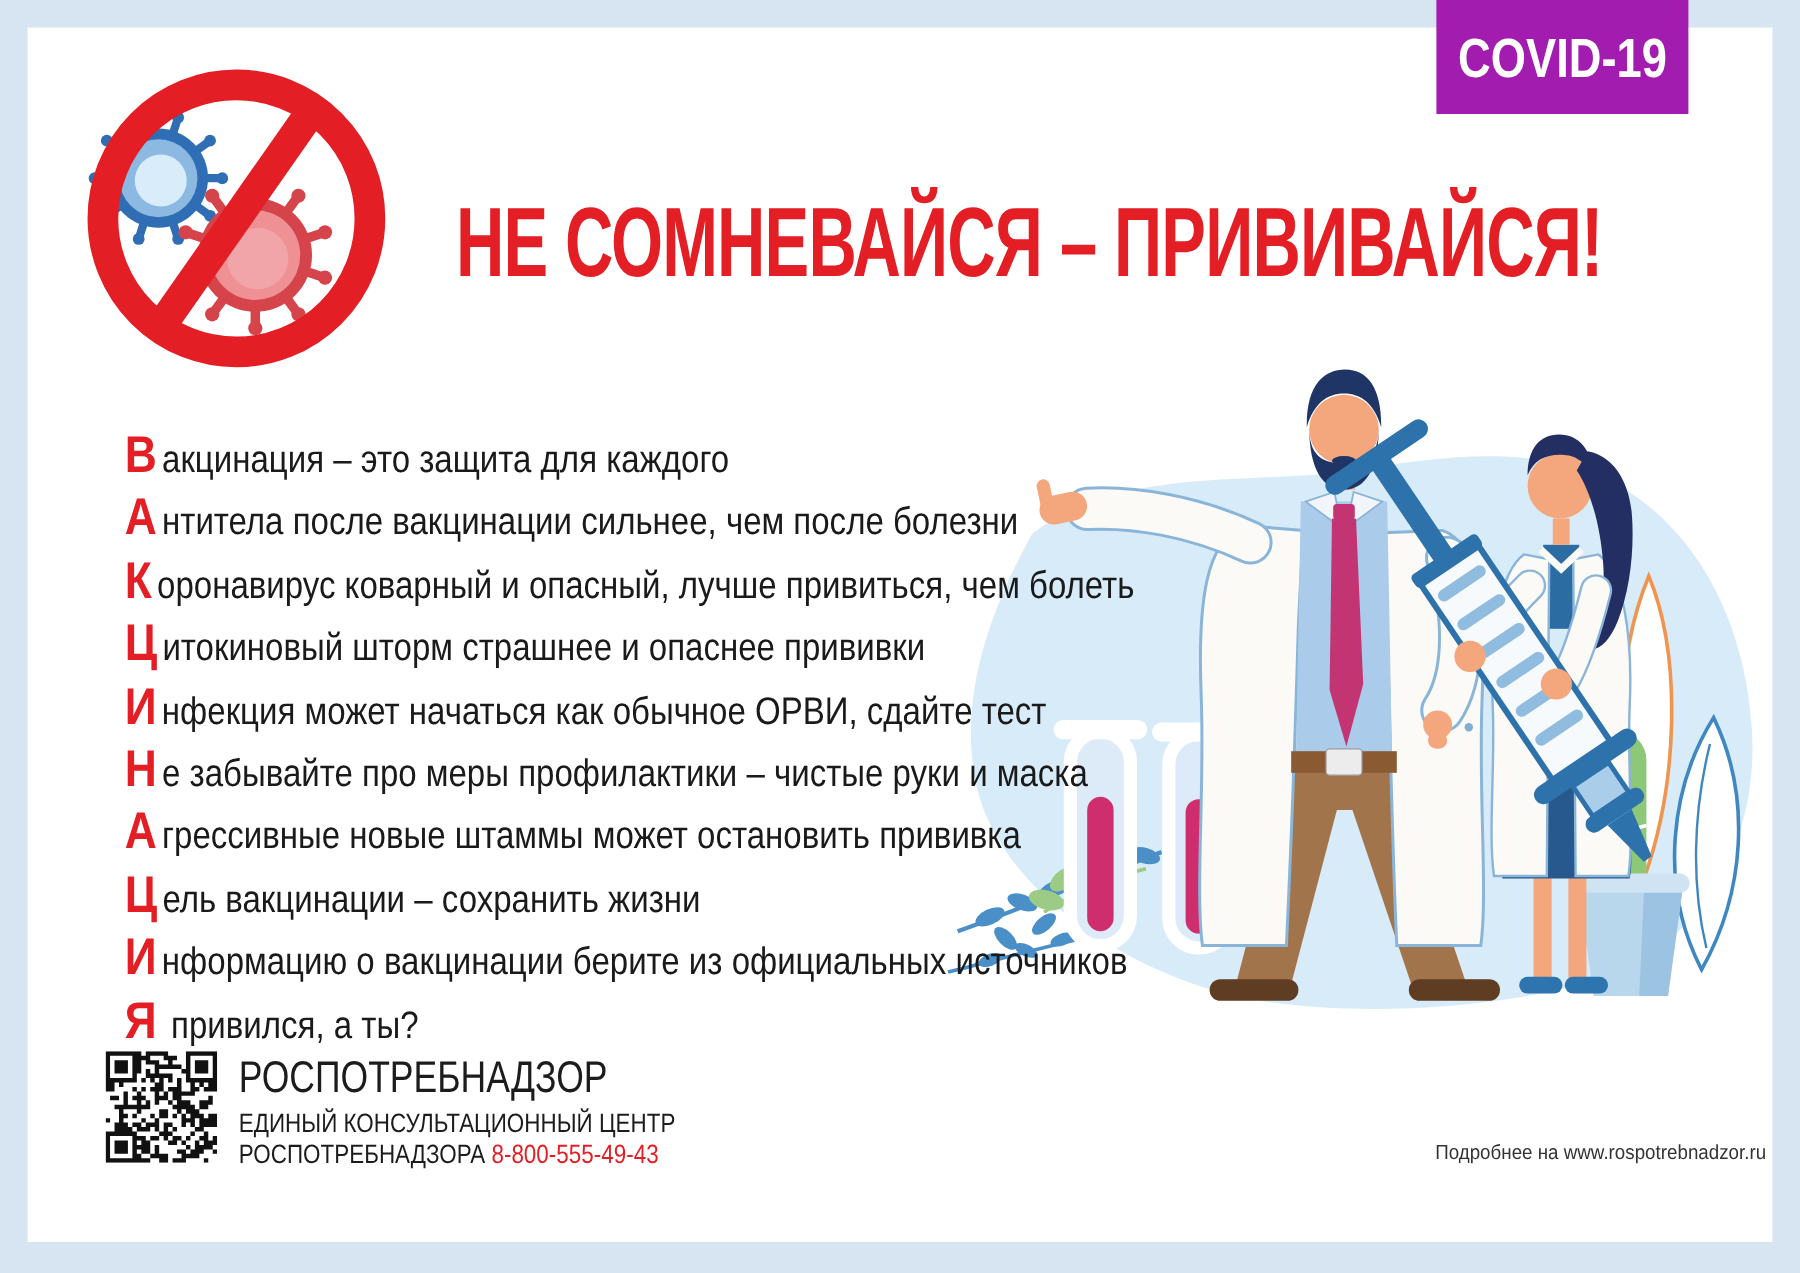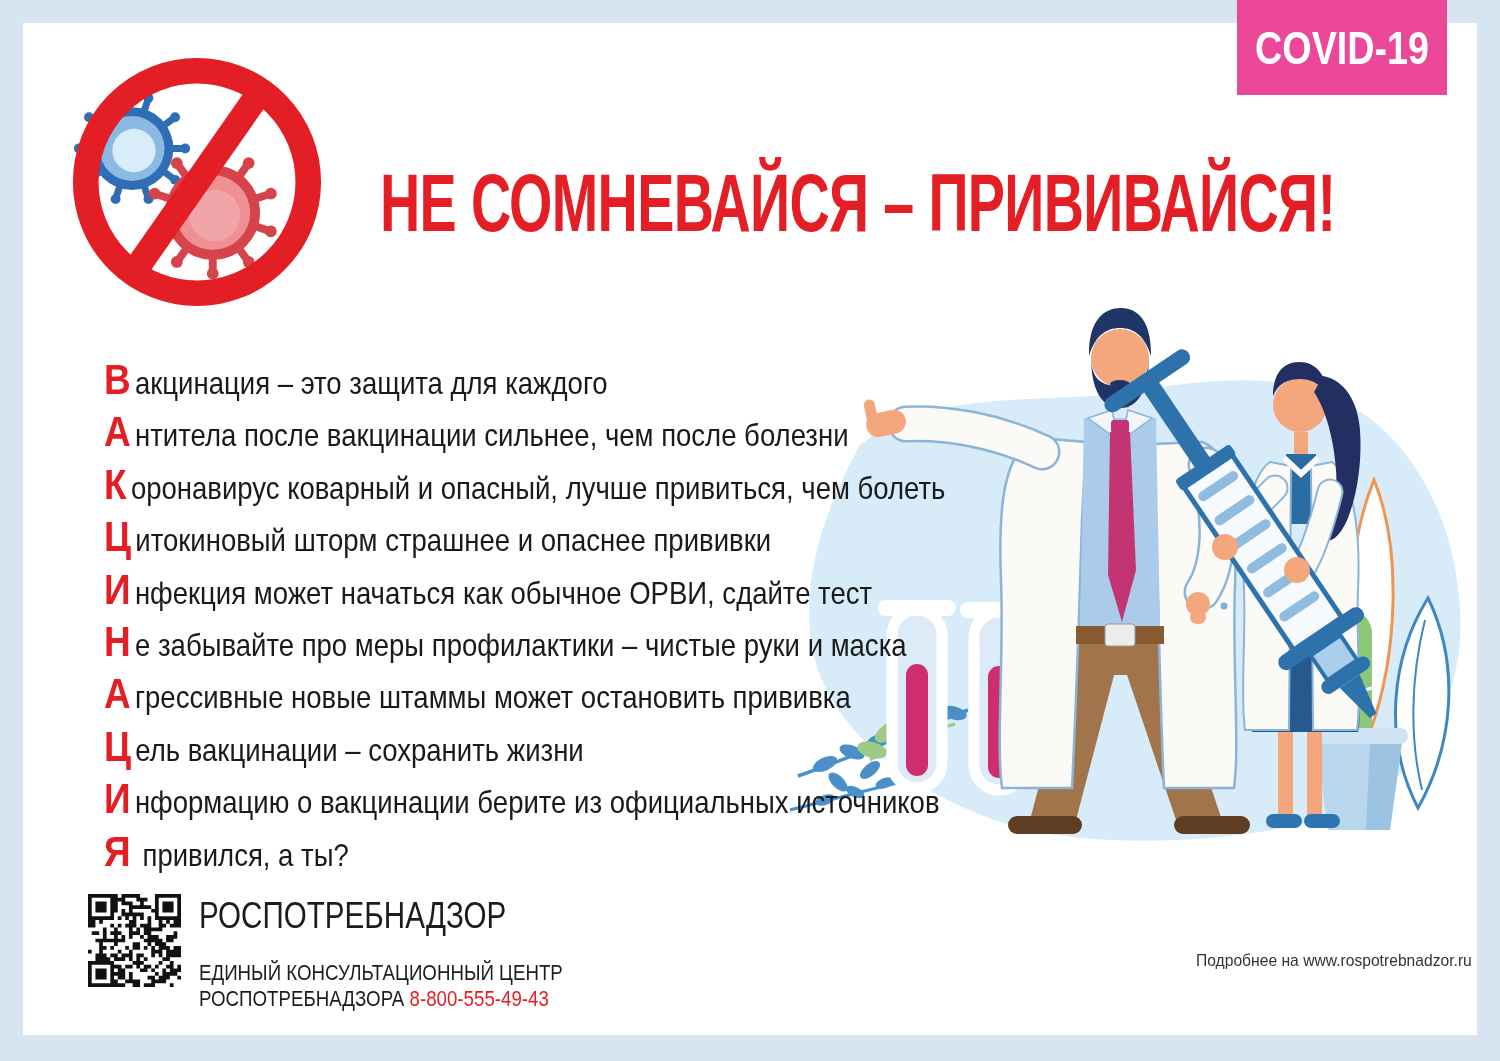--- a/index.html
+++ b/index.html
@@ -1,38 +1,38 @@
 <!DOCTYPE html>
 <html lang="ru"><head>
 <meta charset="utf-8">
 <style>
   html,body{margin:0;padding:0;background:#d7e5f3;}
   .poster{position:relative;width:1500px;height:1061px;background:#d7e5f3;overflow:hidden;
           font-family:"Liberation Sans",sans-serif;}
   .content{position:absolute;left:23px;top:23px;width:1454px;height:1012px;background:#ffffff;}
-  .badge{position:absolute;left:1237px;top:0;width:210px;height:95px;background:#ec4899;
+  .badge{position:absolute;left:1197px;top:0;width:210px;height:95px;background:#a21caf;
          display:flex;align-items:center;justify-content:center;z-index:3;}
   .badge span{color:#fff;font-size:46px;font-weight:700;white-space:nowrap;
               transform:scaleX(0.82);letter-spacing:0;}
   .no-virus{position:absolute;left:69px;top:54px;width:256px;height:256px;z-index:2;}
   .title{position:absolute;left:380px;top:160px;margin:0;font-size:82px;line-height:1.05;
          font-weight:700;color:#e31e24;white-space:nowrap;transform:scaleX(0.68);
          transform-origin:0 0;letter-spacing:-1px;z-index:2;}
   .illus{position:absolute;left:770px;top:280px;width:710px;height:570px;z-index:1;}
   .acrostic{position:absolute;left:88px;top:337px;margin:16px;padding:0;list-style:none;z-index:2;}
   .acro-item{height:52.4px;line-height:52.4px;white-space:nowrap;
              transform:scaleX(0.86);transform-origin:0 50%;}
   .acro-letter{font-size:43px;font-weight:700;color:#e31e24;}
   .acro-rest{font-size:32px;color:#1a1a1a;margin-left:5px;white-space:pre;}
-  .footer{position:absolute;left:88px;top:894px;display:flex;z-index:2;}
+  .footer{position:absolute;left:88px;top:876px;display:flex;z-index:2;}
   .qr{width:93px;height:93px;}
   .footer-text{margin-left:18px;}
   .org{font-size:37px;line-height:1;color:#1c1c1c;white-space:nowrap;
        transform:scaleX(0.8);transform-origin:0 0;margin-top:3px;}
-  .sub-wrap{margin-top:26px;}
+  .sub-wrap{margin-top:7px;}
   .sub{font-size:22px;line-height:26px;color:#1c1c1c;white-space:nowrap;
        transform:scaleX(0.85);transform-origin:0 0;}
   .phone{color:#e31e24;}
   .more{position:absolute;left:1196px;top:951px;font-size:17px;color:#333;white-space:nowrap;
         transform:scaleX(0.92);transform-origin:0 0;z-index:2;}
 </style>
 </head>
 <body>
 
 <div class="poster">

